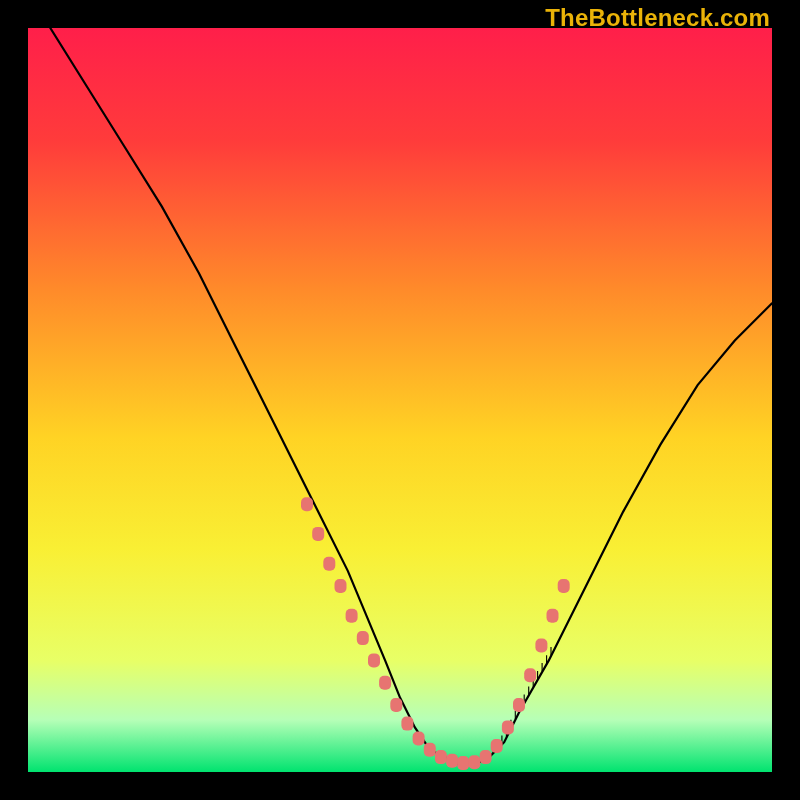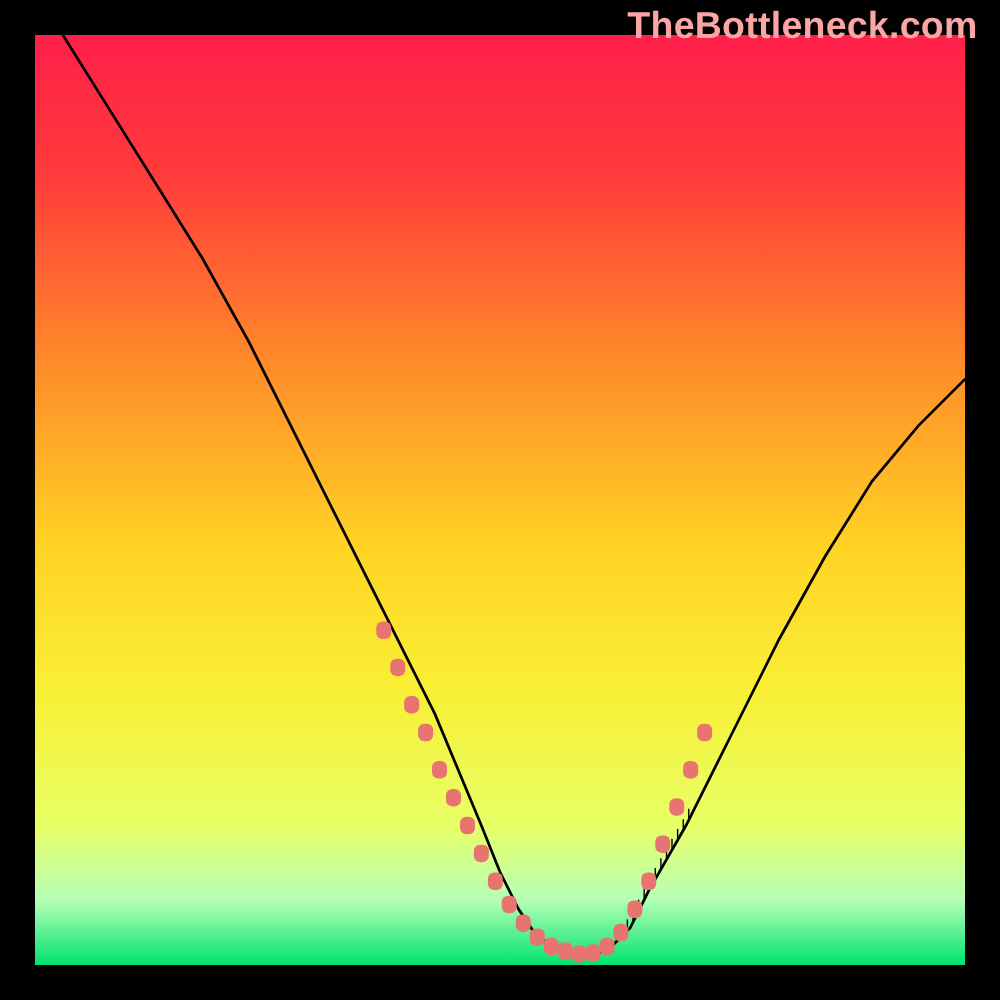--- a/index.html
+++ b/index.html
@@ -18,25 +18,25 @@
     height: 744px;
     overflow: hidden;
   }
   .gradient-bg {
     position: absolute;
     left: 0; top: 0; right: 0; bottom: 0;
   }
   .watermark {
     position: absolute;
     top: 4px;
-    right: 18px;
+    right: 30px;
     font-family: Arial, Helvetica, sans-serif;
-    font-size: 30px;
+    font-size: 24px;
     font-weight: 600;
-    color: #fca5a5;
+    color: #eab308;
     letter-spacing: 0.2px;
   }
   svg.curve {
     position: absolute;
     left: 0; top: 0;
     width: 744px;
     height: 744px;
   }
 </style>
 </head>

